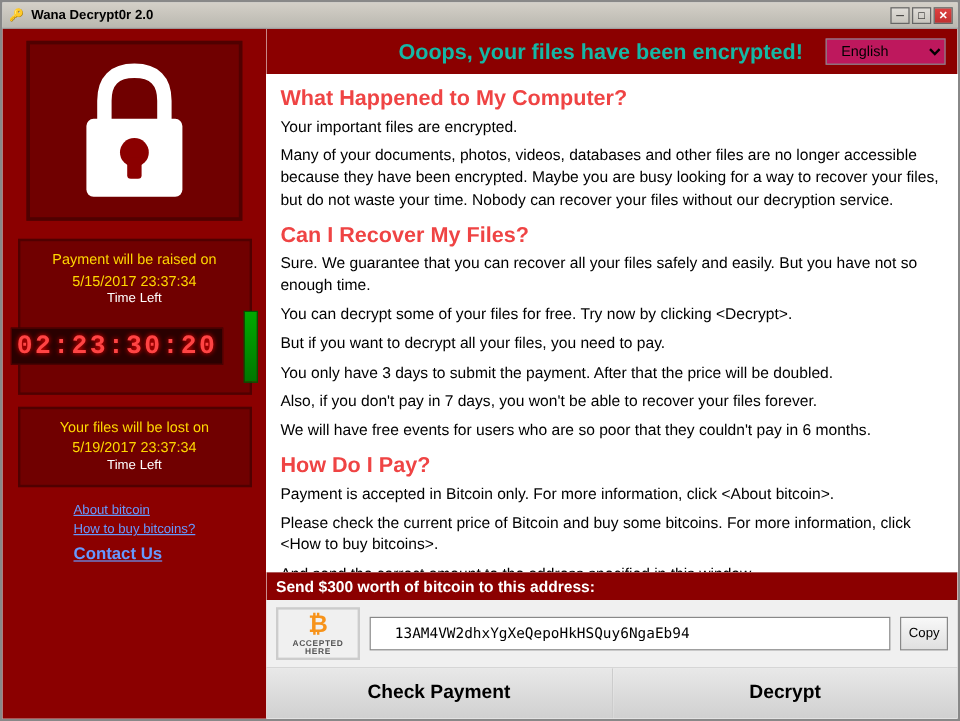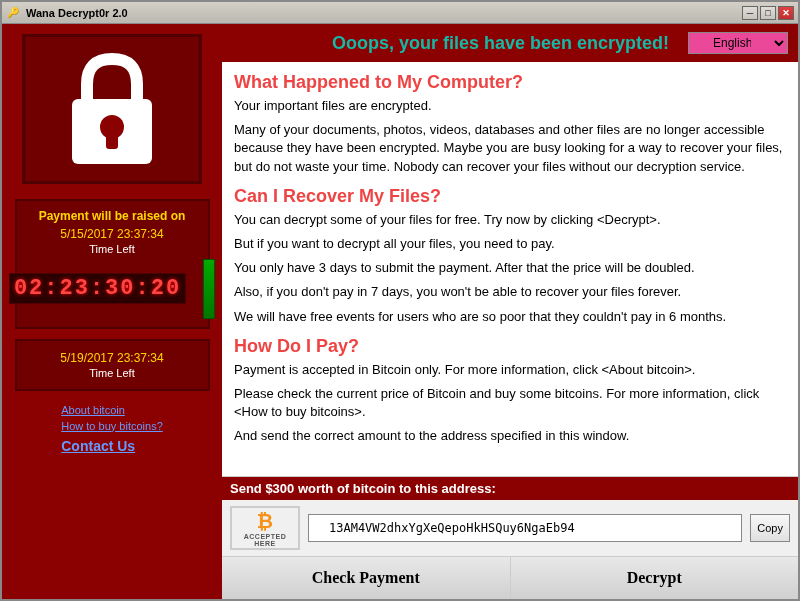--- a/index.html
+++ b/index.html
@@ -106,21 +106,21 @@
       width: 195px;
       background: #700000;
       border: 2px solid #500000;
       padding: 8px;
       margin: 5px auto;
       text-align: center;
     }
     .timer-label {
       color: #ffd700;
       font-size: 12px;
-      font-weight: bold;
+      font-weight: normal;
       line-height: 1.3;
     }
     .timer-date {
       color: #ffd700;
       font-size: 12px;
       margin: 2px 0;
     }
     .timer-time-label {
       color: white;
       font-size: 11px;
@@ -198,24 +198,24 @@
       flex-shrink: 0;
     }
     .header-title {
       color: #14b8a6;
       font-size: 18px;
       font-weight: bold;
       flex: 1;
       text-align: left;
     }
     .lang-select {
-      background: #ec4899;
+      background: #be185d;
       border: 1px solid #888;
       font-size: 12px;
-      padding: 2px 20px;
+      padding: 2px 8px;
       width: 100px;
       cursor: pointer;
     }
 
     
     .content-area {
       flex: 1;
       overflow-y: scroll;
       padding: 10px 12px;
       background: white;
@@ -301,21 +301,20 @@
       border-top: 1px solid #ccc;
     }
     .action-btn {
       flex: 1;
       height: 42px;
       font-size: 16px;
       font-weight: bold;
       cursor: pointer;
       border: none;
       border-right: 1px solid #ccc;
-      font-family: Liberation Serif, serif;
     }
     .action-btn:last-child {
       border-right: none;
     }
     .check-payment-btn {
       background: linear-gradient(to bottom, #e8e8e8, #d0d0d0);
       color: #000;
     }
     .decrypt-btn {
       background: linear-gradient(to bottom, #e8e8e8, #d0d0d0);
@@ -371,20 +370,21 @@
         <div class="timer-label">Payment will be raised on</div>
         <div class="timer-date">5/15/2017 23:37:34</div>
         <div class="timer-time-label">Time Left</div>
         <div class="timer-display-row">
           <div class="timer-digits">02:23:30:20</div>
           <div class="timer-bar"></div>
         </div>
       </div>
 
       <div class="timer-box">
+        <div class="timer-label">Your files will be lost on</div>
         <div class="timer-date">5/19/2017 23:37:34</div>
         <div class="timer-time-label">Time Left</div>
       </div>
 
       <div class="links-area">
         <a class="link-text" href="#">About bitcoin</a>
         <a class="link-text" href="#">How to buy bitcoins?</a>
         <a class="contact-link" href="#">Contact Us</a>
       </div>
 
@@ -405,20 +405,21 @@
           <option>Chinese</option>
         </select>
       </div>
 
       <div class="content-area">
         <h2>What Happened to My Computer?</h2>
         <p>Your important files are encrypted.</p>
         <p>Many of your documents, photos, videos, databases and other files are no longer accessible because they have been encrypted. Maybe you are busy looking for a way to recover your files, but do not waste your time. Nobody can recover your files without our decryption service.</p>
 
         <h2>Can I Recover My Files?</h2>
+        <p>Sure. We guarantee that you can recover all your files safely and easily. But you have not so enough time.</p>
         <p>You can decrypt some of your files for free. Try now by clicking &lt;Decrypt&gt;.</p>
         <p>But if you want to decrypt all your files, you need to pay.</p>
         <p>You only have 3 days to submit the payment. After that the price will be doubled.</p>
         <p>Also, if you don't pay in 7 days, you won't be able to recover your files forever.</p>
         <p>We will have free events for users who are so poor that they couldn't pay in 6 months.</p>
 
         <h2>How Do I Pay?</h2>
         <p>Payment is accepted in Bitcoin only. For more information, click &lt;About bitcoin&gt;.</p>
         <p>Please check the current price of Bitcoin and buy some bitcoins. For more information, click &lt;How to buy bitcoins&gt;.</p>
         <p>And send the correct amount to the address specified in this window.</p>

